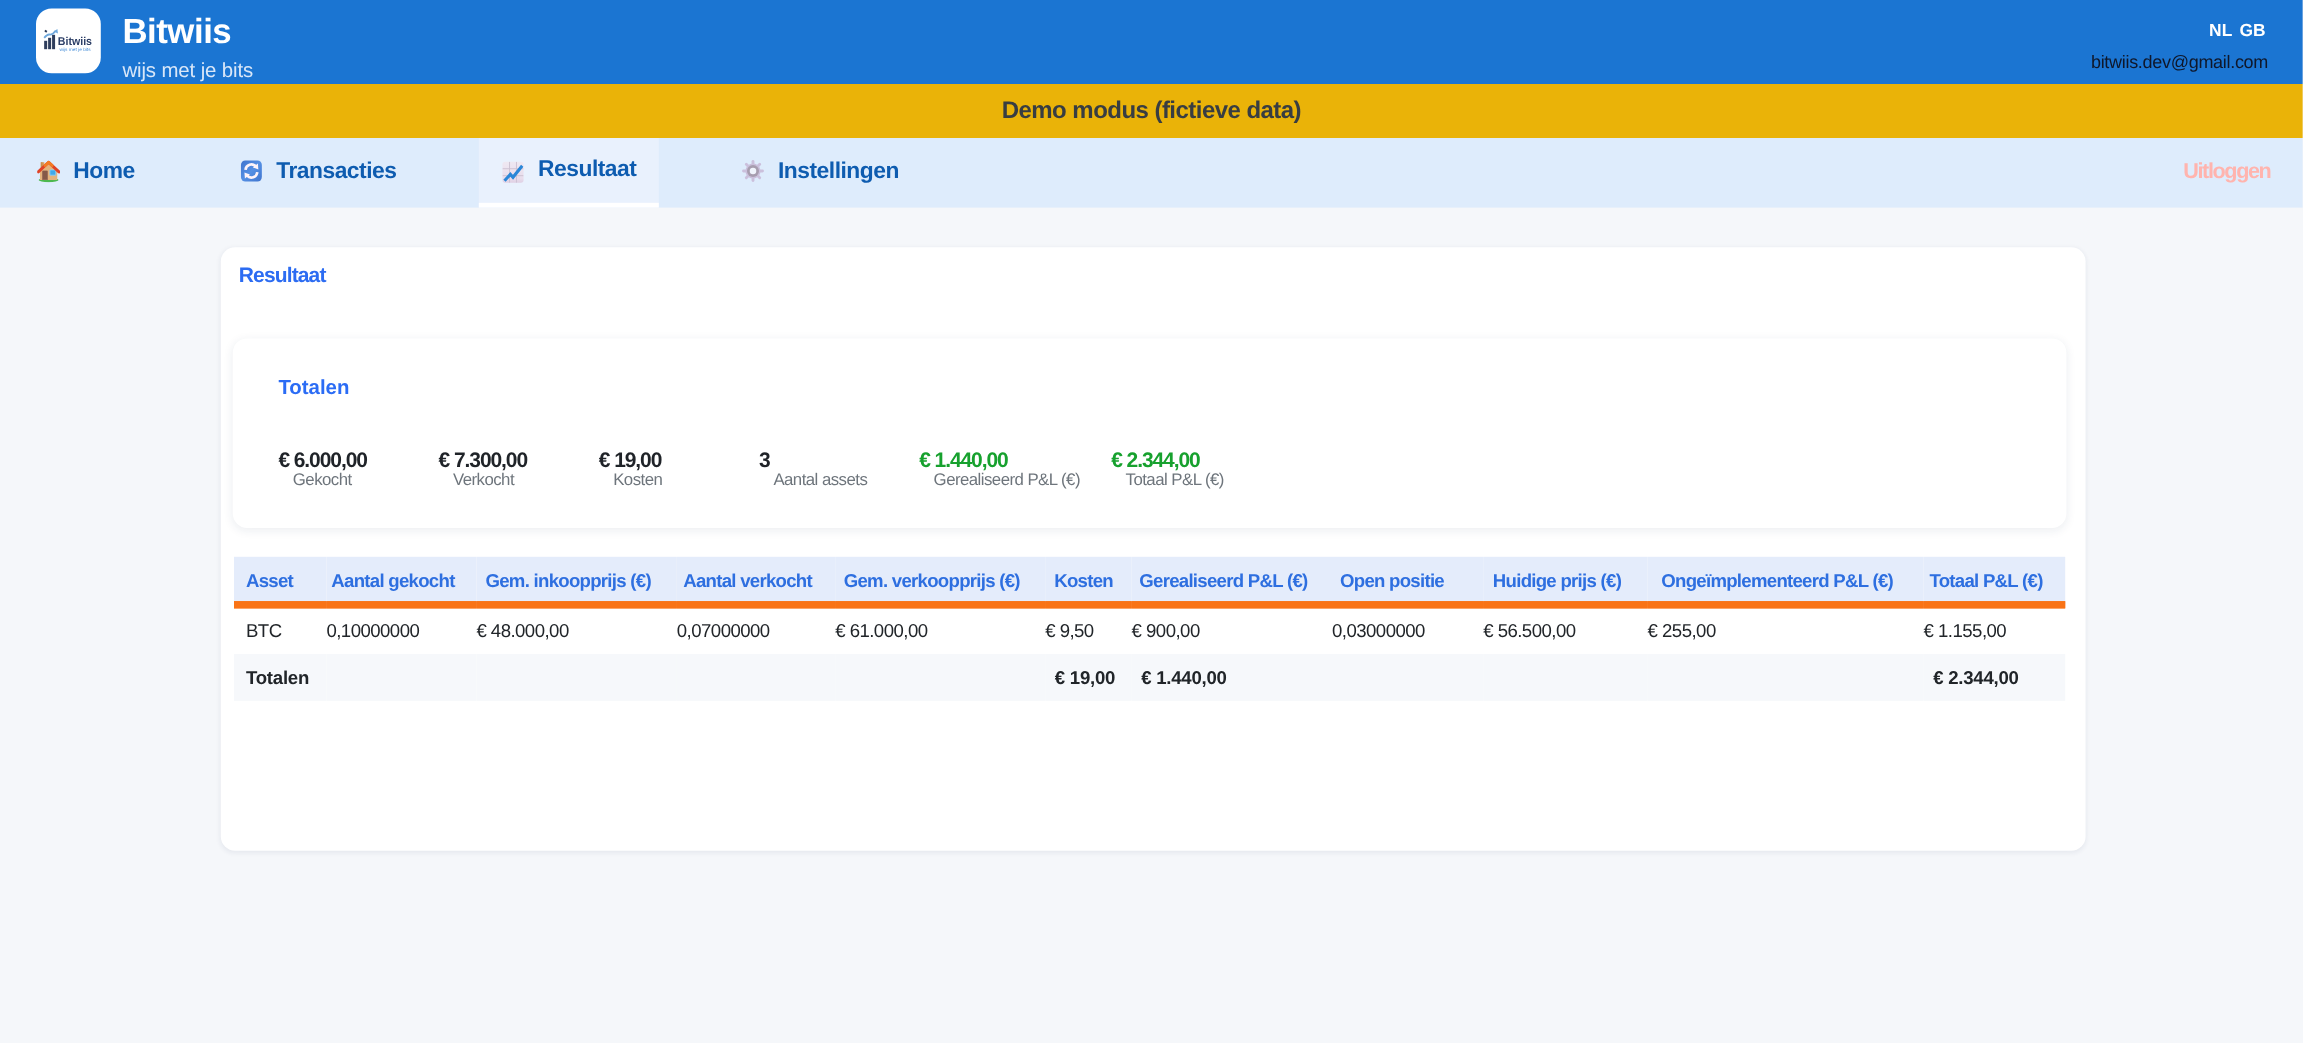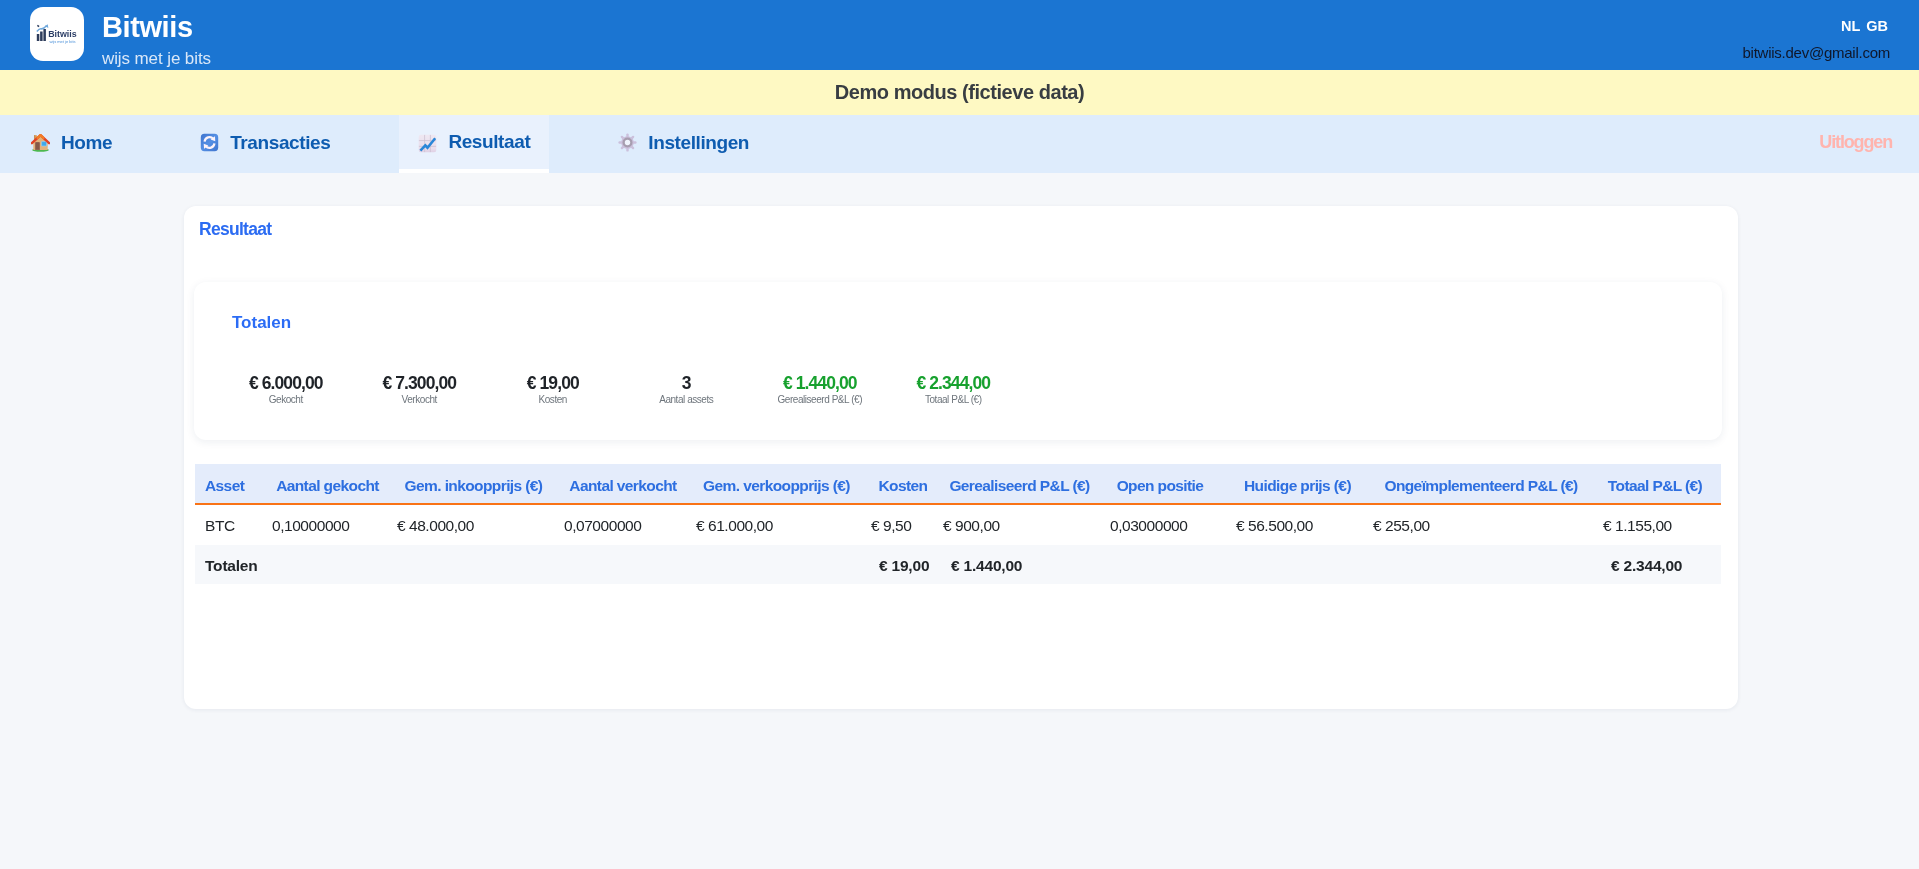--- a/index.html
+++ b/index.html
@@ -10,46 +10,46 @@
 .topbar { height:70px; background:#1b75d2; position:relative; }
 .logobox { position:absolute; left:30px; top:7px; width:54px; height:54px; background:#fff; border-radius:13px; }
 .logoinner { position:absolute; left:5.5px; top:12.5px; width:43px; height:28px; }
 .brand { position:absolute; left:102px; top:10.5px; color:#fff; font-size:29px; font-weight:bold; letter-spacing:-0.4px; }
 .tagline { position:absolute; left:102px; top:49px; font-size:17px; color:#d9e7f8; letter-spacing:-0.1px; }
 .langs { position:absolute; right:31px; top:17.5px; color:#fff; font-weight:bold; font-size:14.5px; }
 .langs span { margin-left:6px; }
 .email { position:absolute; right:29px; top:44px; color:#0f172a; font-size:15px; letter-spacing:-0.25px; }
 
 
-.demo { height:45px; background:#fef9c3; text-align:center; font-weight:bold; font-size:20px; color:#383d42; line-height:45px; letter-spacing:-0.45px; }
+.demo { height:45px; background:#eab308; text-align:center; font-weight:bold; font-size:20px; color:#383d42; line-height:45px; letter-spacing:-0.45px; }
 
 
 .nav { height:58px; background:#deecfc; display:flex; padding-left:12px; position:relative;gap:40px; }
 .tab { display:flex; align-items:center; padding:0 19px 3px 19px; margin-right:10px; color:#0e5cb0; font-weight:bold; font-size:19px; letter-spacing:-0.4px; height:58px; }
 .tab .ic { width:19px; height:19px; margin-right:11px; flex:0 0 auto; }
 .tab.active { background:#e9f1fd; border-bottom:4px solid #fff; padding-bottom:0; }
 .tab.active .ic { margin-bottom:-2px; }
 .logout { position:absolute; right:27px; top:0; height:58px; line-height:54px; color:#ffb4ae; font-weight:bold; font-size:18px; letter-spacing:-1.15px; }
 
 
 .main { position:relative; height:696px; }
 .card { position:absolute; left:184px; top:33px; width:1554px; height:503px; background:#fff; border-radius:12px; box-shadow:0 1px 4px rgba(25,40,80,0.07); }
 .cardtitle { position:absolute; left:15px; top:13px; font-size:17.5px; font-weight:bold; color:#2c6cf2; letter-spacing:-0.72px; }
 .inner { position:absolute; left:10px; top:76px; width:1528px; height:158px; background:#fff; border-radius:12px; box-shadow:0 2px 8px rgba(30,45,90,0.08); }
 .innertitle { position:absolute; left:38px; top:31px; font-size:17px; font-weight:bold; color:#2b6cf5; letter-spacing:0; }
 .stats { position:absolute; left:38px; top:90.5px; display:flex; }
-.stat { min-width:133.5px; padding-right:26px;text-align:center; }
+.stat { min-width:133.5px; padding-right:26px; }
 .stat .v { font-size:17.5px; line-height:20px; font-weight:bold; color:#1f2328; letter-spacing:-0.9px; white-space:nowrap; }
 .stat .v.green { color:#17a12e; }
-.stat .l { font-size:10px; line-height:15.5px; color:#6e757c; margin-top:-1px; letter-spacing:-0.45px; white-space:nowrap; }
+.stat .l { font-size:14px; line-height:15.5px; color:#6e757c; margin-top:-1px; letter-spacing:-0.45px; white-space:nowrap;margin-left:12px; }
 
 
 .tablewrap { position:absolute; left:11px; top:258px; width:1526px; }
 table { border-collapse:collapse; width:1526px; table-layout:fixed; }
-thead th { height:40px; background:#e4ecfb; border-bottom:2px solid #f97316; color:#2e6fe0; font-weight:bold; font-size:15.5px; text-align:center; padding:4px 14px 0 0; letter-spacing:-0.6px; white-space:nowrap; overflow:visible; }
+thead th { height:40px; background:#e4ecfb; border-bottom:6px solid #f97316; color:#2e6fe0; font-weight:bold; font-size:15.5px; text-align:center; padding:4px 14px 0 0; letter-spacing:-0.6px; white-space:nowrap; overflow:visible; }
 thead th:first-child { text-align:left; padding:4px 0 0 10px; }
 thead th:nth-child(6) { padding-right:8px; }
 thead th:nth-child(8) { padding-right:26px; }
 tbody td { height:40.5px; font-size:15.5px; color:#212529; text-align:left; padding:2px 5px 0 0; letter-spacing:-0.45px; white-space:nowrap; }
 tbody td:first-child { text-align:left; padding:2px 0 0 10px; }
 tbody tr.alt { background:#f6f8fb; }
 tfoot td { height:39.5px; background:#f6f8fb; font-weight:bold; color:#212529; text-align:left; padding:4px 0 0 8px; font-size:15.5px; letter-spacing:-0.2px; }
 tfoot td:first-child { padding:4px 0 0 10px; }
 </style>
 </head>

